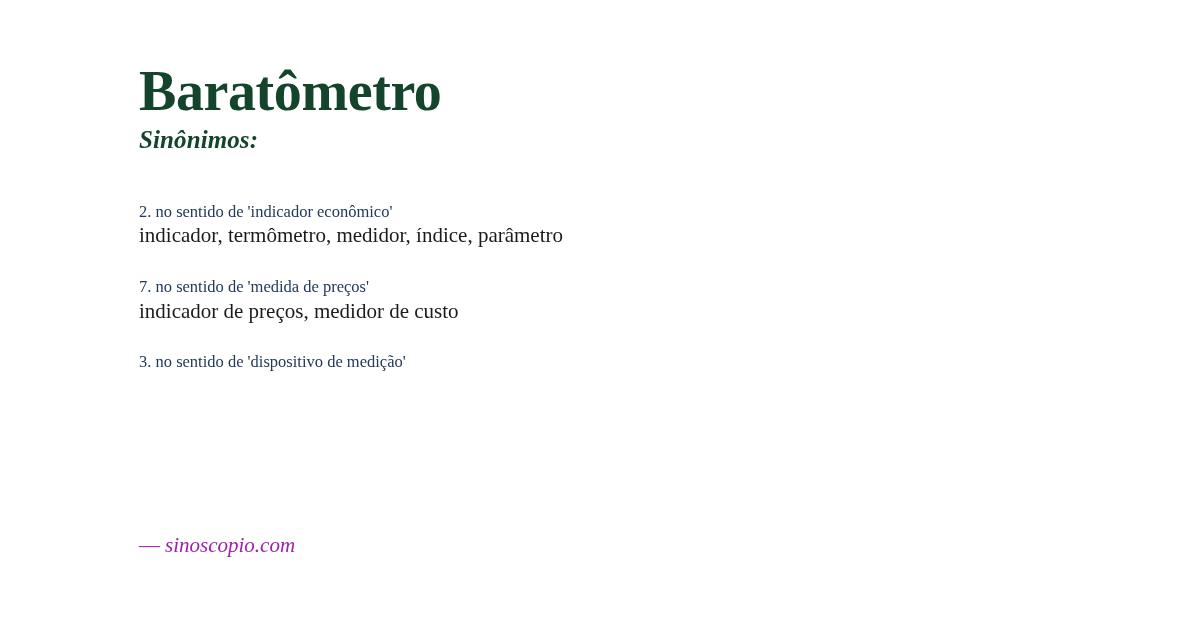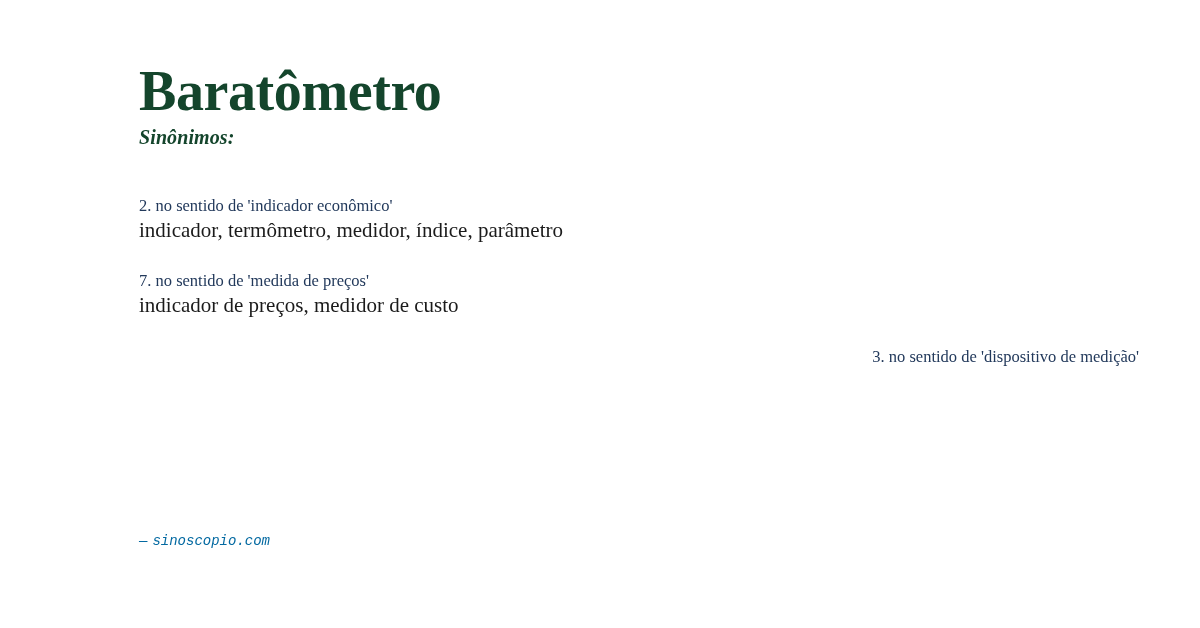--- a/index.html
+++ b/index.html
@@ -42,40 +42,39 @@
     font-weight: 700;
     line-height: 1.04;
     color: #14452c;
     letter-spacing: -0.4px;
     margin: 0;
     white-space: nowrap;
   }
 
   .subtitle {
     font-family: "Liberation Serif", "DejaVu Serif", serif;
-    font-size: 20px;
+    font-size: 25px;
     font-weight: 700;
     font-style: italic;
     color: #14452c;
     margin: 6px 0 0 0;
     line-height: 1.1;
     letter-spacing: 0.1px;
   }
 
   
   .senses {
     margin-top: 48px;
   }
 
   .sense {
     margin-bottom: 28px;
   }
   .sense:last-child {
     margin-bottom: 12px;
-    text-align: right;
   }
 
   .sense-label {
     font-family: "Liberation Serif", "DejaVu Serif", serif;
     font-size: 16.5px;
     font-weight: 400;
     color: #22395b;
     line-height: 1.25;
     margin: 0 0 1px 0;
     white-space: nowrap;
@@ -92,25 +91,25 @@
   }
 
   
   .footer {
     position: absolute;
     left: 139px;
     top: 533px;
   }
 
   .attribution {
-    font-family: Liberation Mono, monospace;
-    font-size: 14px;
+    font-family: Liberation Serif, serif;
+    font-size: 21px;
     font-style: italic;
     font-weight: 400;
-    color: #0369a1;
+    color: #a21caf;
     line-height: 1.2;
     margin: 0;
     white-space: nowrap;
   }
   .attribution .dash {
     font-style: normal;
     padding-right: 5px;
   }
 </style>
 </head>

